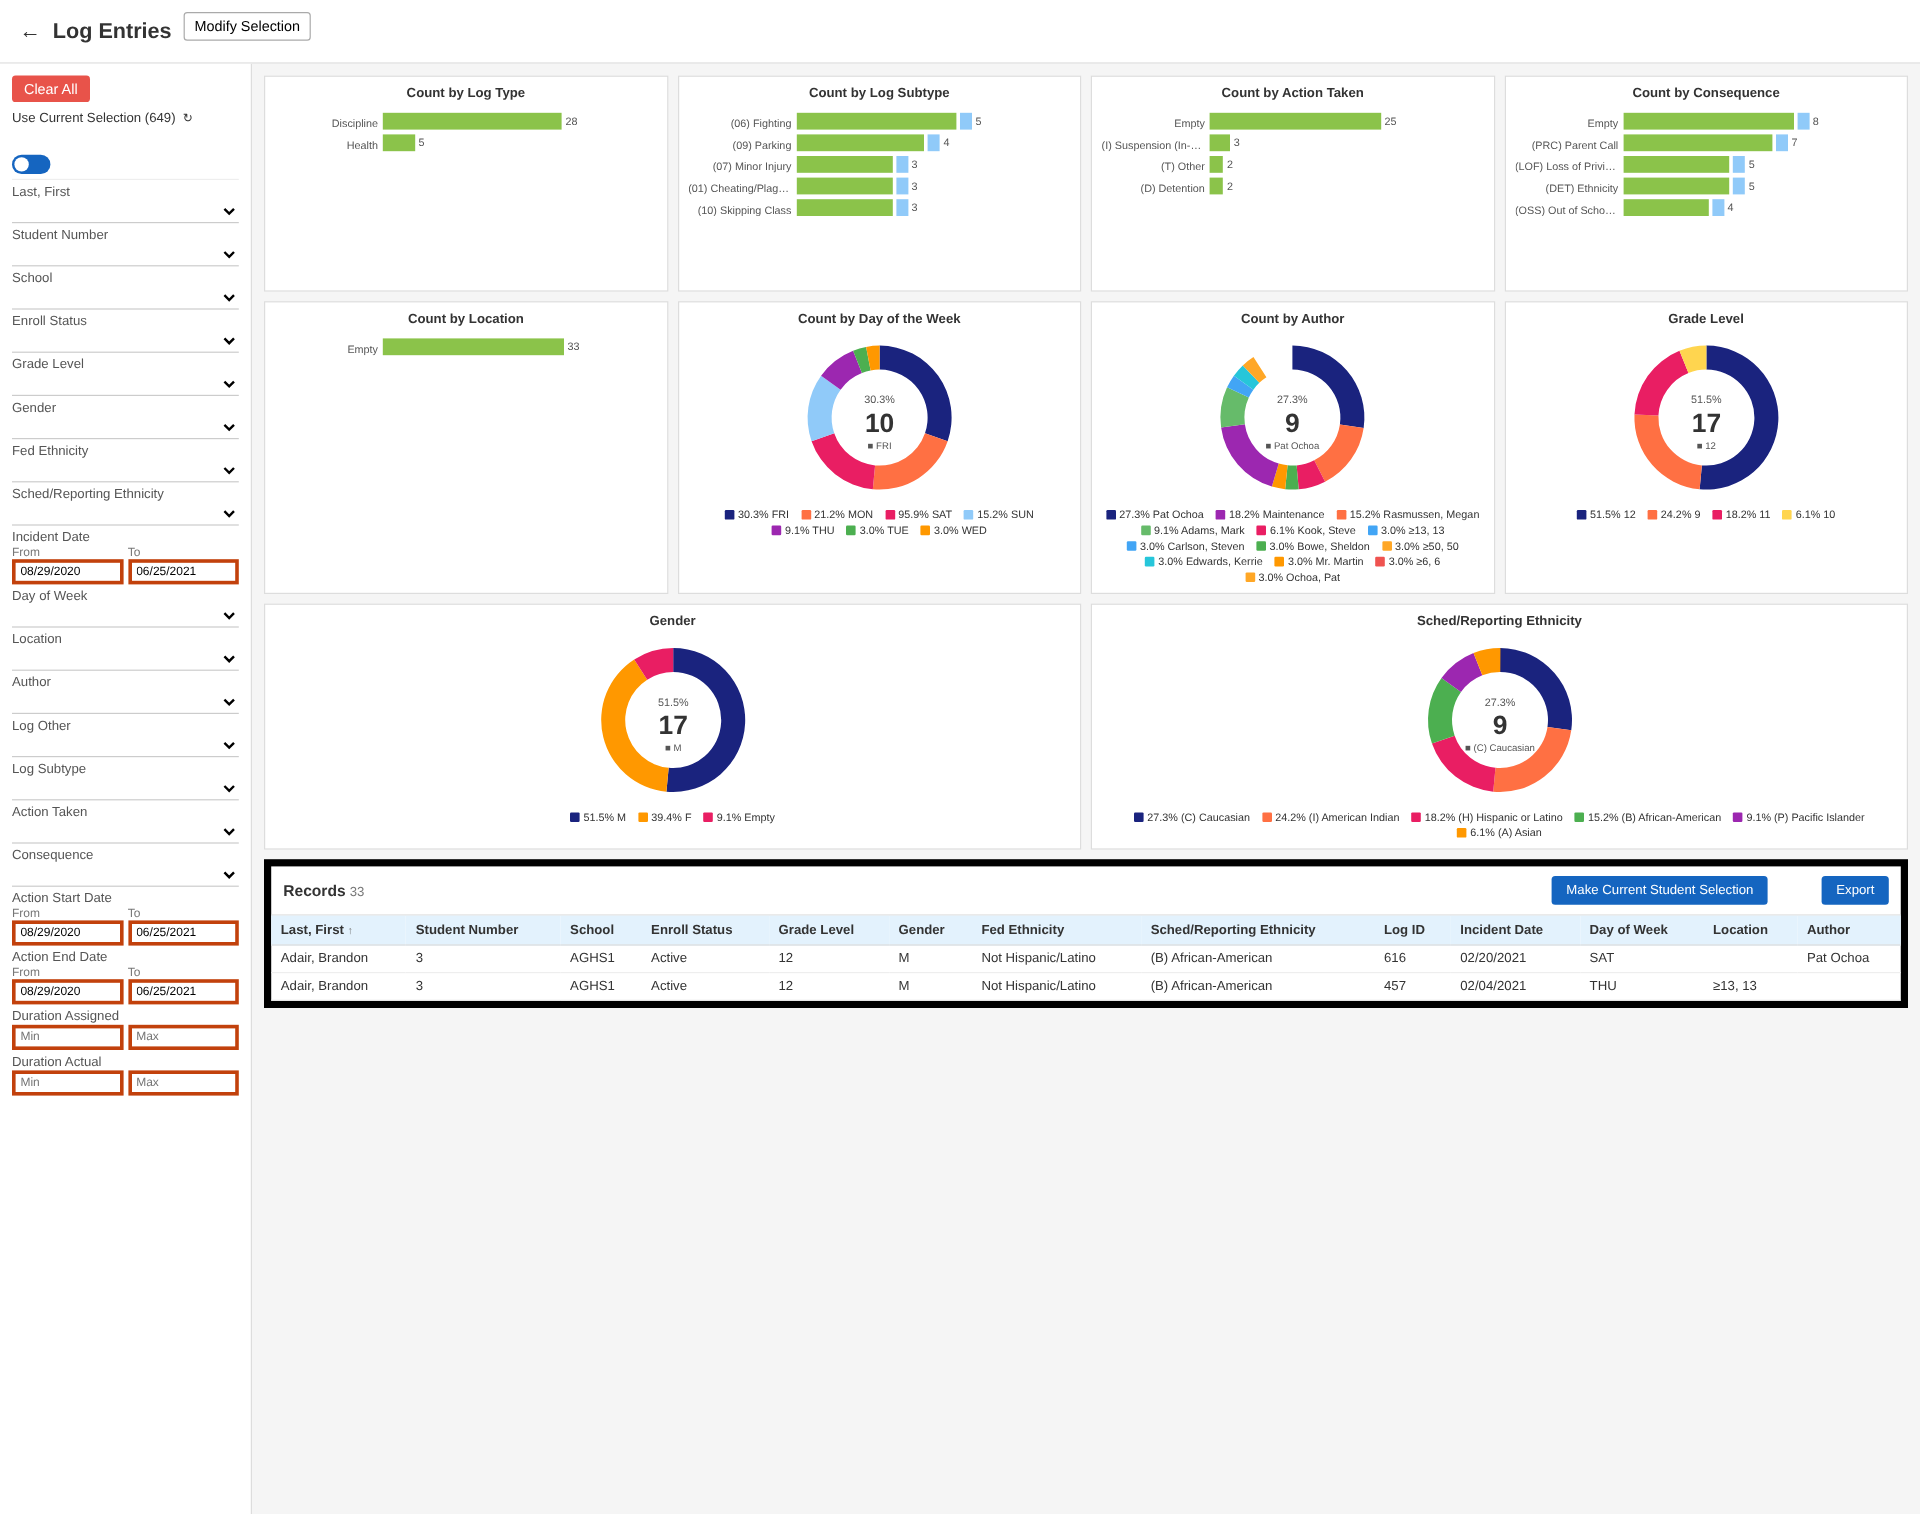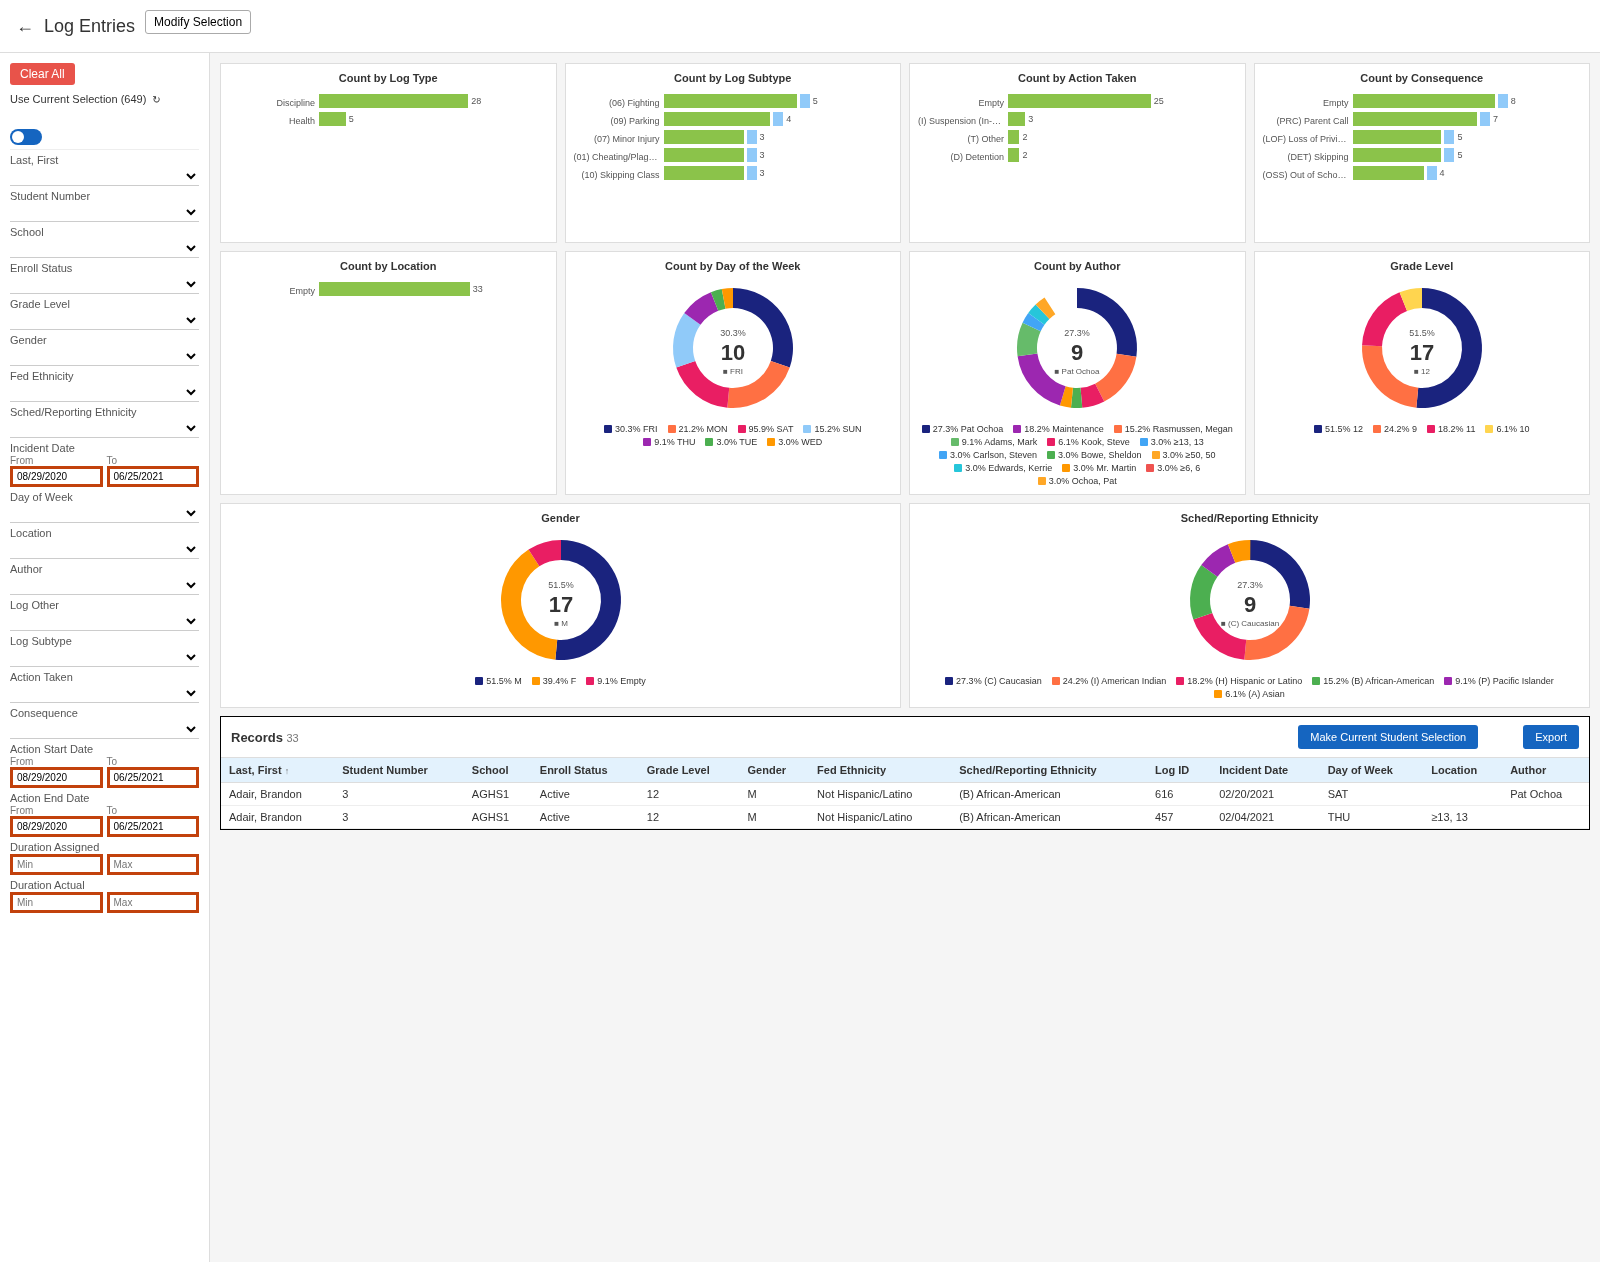--- a/index.html
+++ b/index.html
@@ -3,21 +3,21 @@
   <meta charset="utf-8">
   <style>
     * { box-sizing: border-box; margin: 0; padding: 0; }
     body { font-family: Arial, sans-serif; font-size: 12px; background: #f5f5f5; color: #333; }
     
     .page-container { display: flex; flex-direction: column; height: 100vh; overflow: hidden; }
     
     
     .header { background: white; padding: 10px 16px; border-bottom: 1px solid #ddd; display: flex; align-items: center; gap: 10px; }
     .back-arrow { font-size: 18px; cursor: pointer; color: #333; }
-    .page-title { font-size: 18px; font-weight: normal; }
+    .page-title { font-size: 18px; font-weight: bold; }
     
     
     .main-layout { display: flex; flex: 1; overflow: hidden; }
     
     
     .sidebar { width: 210px; min-width: 210px; background: white; border-right: 1px solid #ddd; overflow-y: auto; padding: 10px; }
     
     .btn-clear-all { background: #e8534a; color: white; border: none; padding: 4px 10px; border-radius: 3px; cursor: pointer; font-size: 12px; margin-bottom: 8px; display: block; }
     .btn-modify { background: white; border: 1px solid #aaa; padding: 4px 8px; border-radius: 3px; cursor: pointer; font-size: 12px; margin-bottom: 8px; }
     
@@ -50,21 +50,21 @@
     .bar.blue { background: #90caf9; }
     .bar-value { font-size: 9px; color: #555; }
     
     
     .donut-container { display: flex; flex-direction: column; align-items: center; }
     .donut-legend { display: flex; flex-wrap: wrap; gap: 3px 10px; justify-content: center; margin-top: 6px; font-size: 9px; }
     .legend-item { display: flex; align-items: center; gap: 3px; }
     .legend-dot { width: 8px; height: 8px; border-radius: 1px; flex-shrink: 0; }
     
     
-    .records-section { background: white; border: 1px solid #000000; margin-top: 8px; }
+    .records-section { background: white; border: 6px solid #000000; margin-top: 8px; }
     .records-header { display: flex; justify-content: space-between; align-items: center; padding: 8px 10px; border-bottom: 1px solid #ddd; }
     .records-title { font-size: 13px; font-weight: bold; }
     .records-count { font-size: 11px; color: #777; }
     .records-actions { display: flex; gap: 8px; }
     .btn-action { background: #1565c0; color: white; border: none; padding: 6px 12px; border-radius: 3px; cursor: pointer; font-size: 11px; display: flex; align-items: center; gap: 4px; margin-left: 37px; }
     .btn-export { background: #1565c0; }
     
     table { width: 100%; border-collapse: collapse; font-size: 11px; }
     thead tr { background: #e3f2fd; }
     th { padding: 6px 8px; text-align: left; font-weight: bold; border-bottom: 1px solid #ddd; white-space: nowrap; }
@@ -339,21 +339,21 @@
               </div>
               <div class="bar-row">
                 <div class="bar-label">(LOF) Loss of Privilege</div>
                 <div class="bar-container">
                   <div class="bar" style="width: 88.8889px;"></div>
                   <div class="bar blue" style="width: 10px;"></div>
                   <span class="bar-value">5</span>
                 </div>
               </div>
               <div class="bar-row">
-                <div class="bar-label">(DET) Skipping</div>
+                <div class="bar-label">(DET) Ethnicity</div>
                 <div class="bar-container">
                   <div class="bar" style="width: 88.8889px;"></div>
                   <div class="bar blue" style="width: 10px;"></div>
                   <span class="bar-value">5</span>
                 </div>
               </div>
               <div class="bar-row">
                 <div class="bar-label">(OSS) Out of School Suspension</div>
                 <div class="bar-container">
                   <div class="bar" style="width: 71.1111px;"></div>

